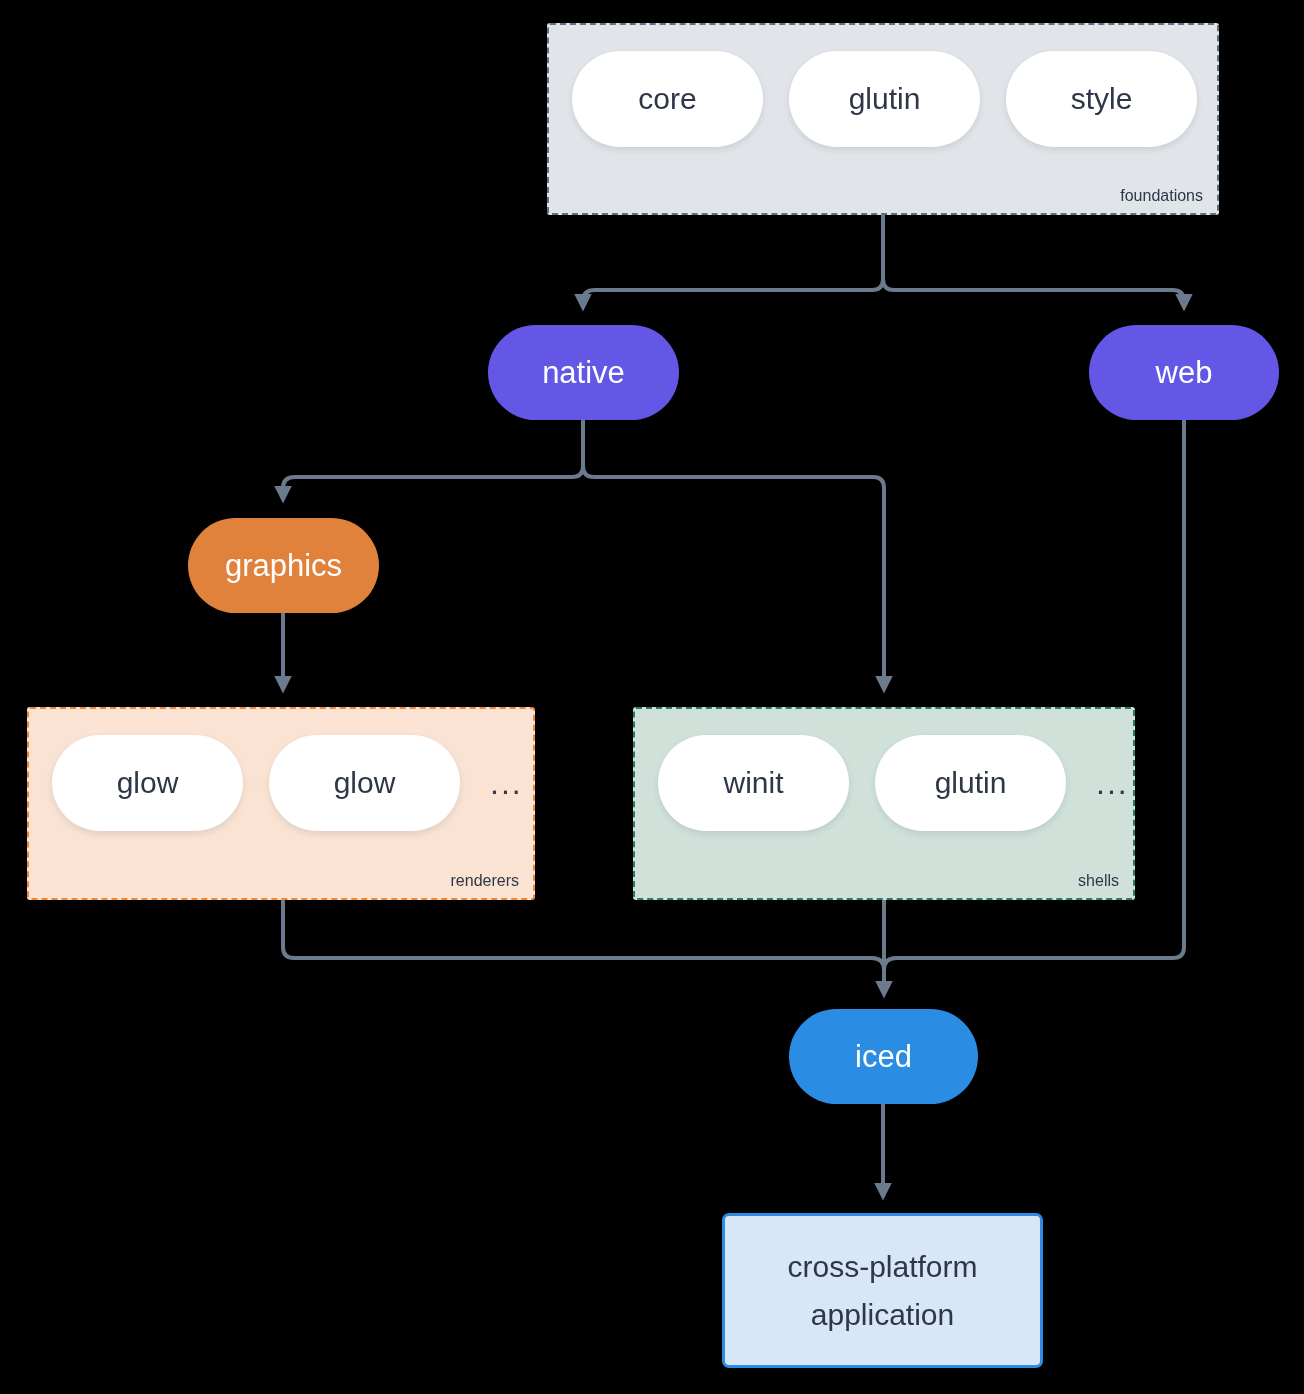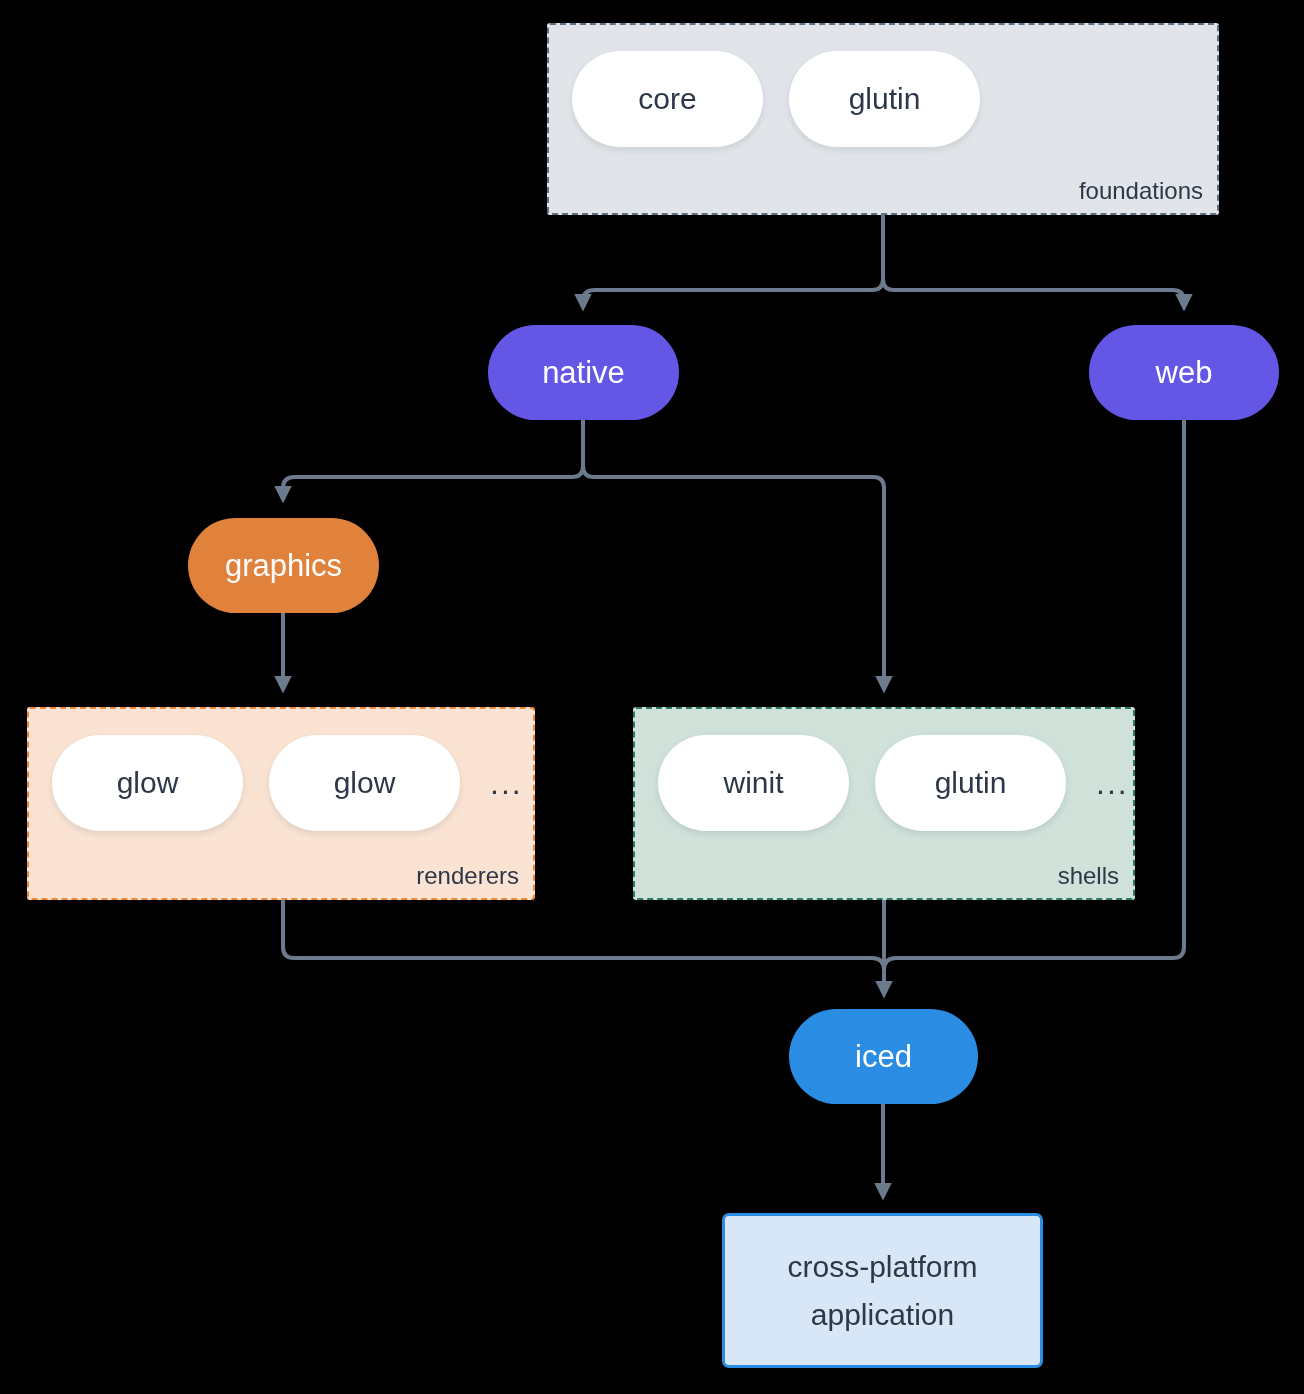--- a/index.html
+++ b/index.html
@@ -23,21 +23,21 @@
     background:var(--renderers-fill); border:2px dashed var(--renderers-border);}
   #shells-group{left:633px; top:707px; width:502px; height:193px;
     background:var(--shells-fill); border:2px dashed var(--shells-border);}
 
   .pill-row{display:flex; align-items:center; gap:26px; padding:26px 0 0 23px;}
   .pill{width:191px; height:96px; flex:0 0 auto; border-radius:48px;
     background:var(--pill-white); color:var(--ink);
     display:flex; align-items:center; justify-content:center;
     font-size:30px; box-shadow:0 3px 6px rgba(45,55,72,.12);}
   .more{font-size:32px; color:var(--ink); letter-spacing:2px; padding-left:4px;}
-  .group-label{position:absolute; right:14px; bottom:8px; font-size:24px; color:var(--ink);}
+  .group-label{position:absolute; right:14px; bottom:8px; font-size:16px; color:var(--ink);}
 
   .node{position:absolute; width:191px; height:95px; border-radius:48px;
     color:#fff; display:flex; align-items:center; justify-content:center; font-size:31px;}
   #node-native{left:488px; top:325px; background:var(--node-purple);}
   #node-web{left:1089px; top:325px; background:var(--node-purple); width:190px;}
   #node-graphics{left:188px; top:518px; background:var(--node-orange);}
   #node-iced{left:789px; top:1009px; background:var(--node-blue); width:189px;}
 
   #app-box{position:absolute; left:722px; top:1213px; width:321px; height:155px;
     background:var(--app-fill); border:3px solid var(--app-border); border-radius:7px;
@@ -73,20 +73,21 @@
 
     <path d="M884 900 V995" marker-end="url(#ah)"></path>
 
     <path d="M883 1104 V1197" marker-end="url(#ah)"></path>
   </svg>
 
   <div class="group" id="foundations-group">
     <div class="pill-row">
       <div class="pill">core</div>
       <div class="pill">glutin</div>
+      <div class="pill">style</div>
     </div>
     <div class="group-label">foundations</div>
   </div>
 
   <div class="node" id="node-web">web</div>
   <div class="node" id="node-native">native</div>
 
   <div class="node" id="node-graphics">graphics</div>
 
   <div class="group" id="renderers-group">

